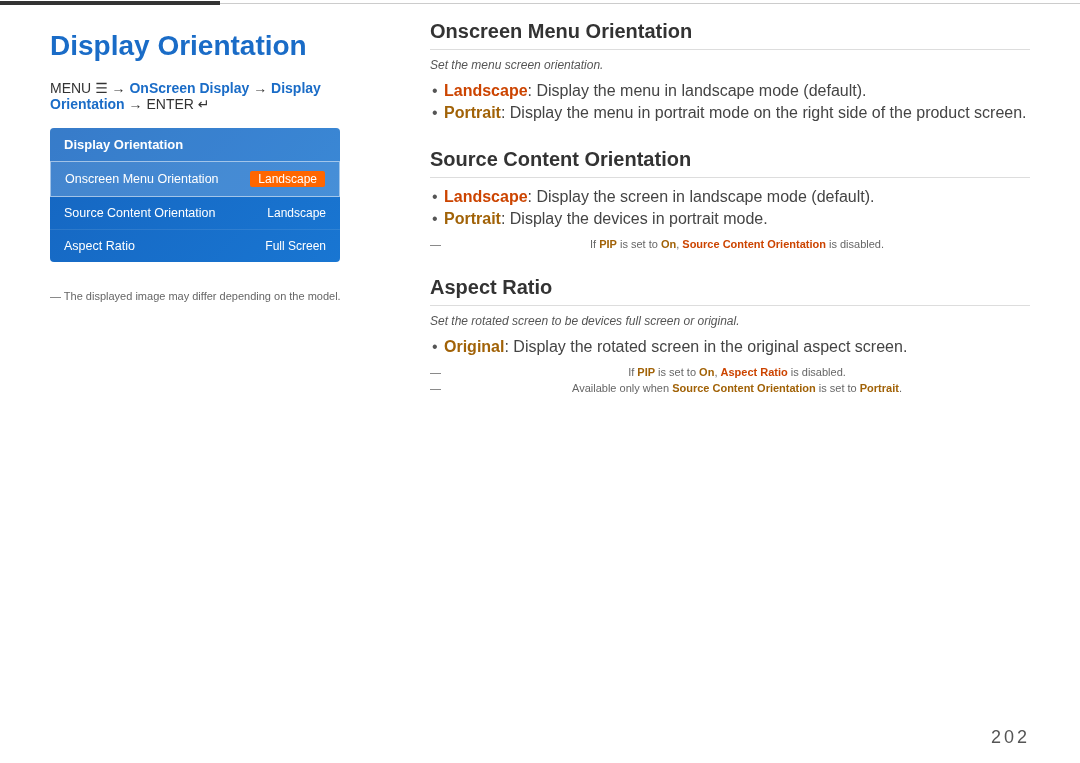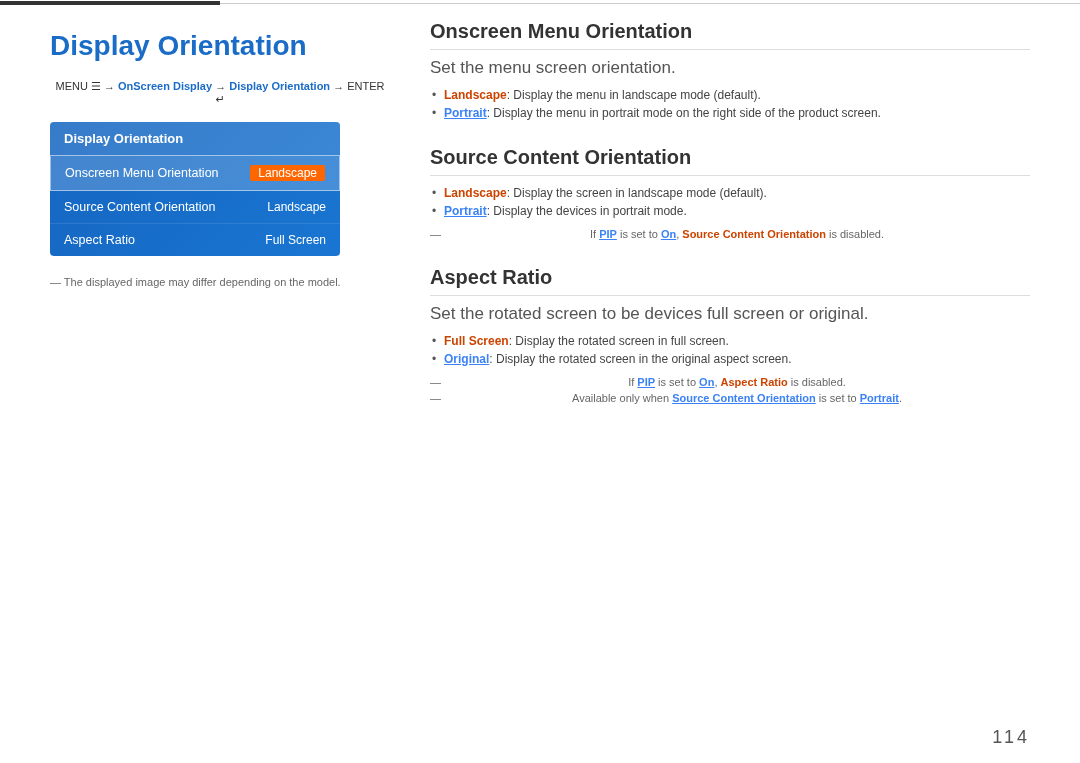--- a/index.html
+++ b/index.html
@@ -59,25 +59,24 @@
 
     .page-title {
       font-size: 28px;
       font-weight: bold;
       color: #1a6cc7;
       margin-bottom: 18px;
       margin-top: 10px;
     }
 
     .breadcrumb {
-      font-size: 11px;
+      font-size: 14px;
       color: #333;
       margin-bottom: 16px;
       font-weight: 500;
-      text-align: center;
     }
 
     .breadcrumb .highlight-blue {
       color: #1a6cc7;
       font-weight: bold;
     }
 
     .menu-box {
       background: linear-gradient(135deg, #1565c0, #1976d2);
       border-radius: 4px;
@@ -124,21 +123,21 @@
     .menu-item.active .item-value {
       background: #ff6600;
       padding: 1px 8px;
       border-radius: 2px;
       color: #fff;
     }
 
     .note-text {
       font-size: 11px;
       color: #666;
-      margin-top: 20px;
+      margin-top: 28px;
     }
 
     .note-text::before {
       content: '― ';
     }
 
     
     .section {
       margin-bottom: 24px;
     }
@@ -146,54 +145,54 @@
     .section-title {
       font-size: 20px;
       font-weight: bold;
       color: #333;
       margin-bottom: 8px;
       border-bottom: 1px solid #ddd;
       padding-bottom: 6px;
     }
 
     .section-desc {
-      font-size: 17px;
+      font-size: 12px;
       color: #555;
       margin-bottom: 8px;
+      font-style: italic;
     }
 
     .bullet-list {
       list-style: none;
       padding: 0;
       margin: 0 0 6px 0;
     }
 
     .bullet-list li {
-      font-size: 12px;
+      font-size: 16px;
       color: #444;
       padding: 2px 0 2px 14px;
       position: relative;
     }
 
     .bullet-list li::before {
       content: '•';
       position: absolute;
       left: 2px;
       color: #555;
     }
 
     .highlight-orange {
       color: #cc4400;
       font-weight: bold;
     }
 
     .highlight-bold {
       font-weight: bold;
-      color: #3b82f6;
-      text-decoration: underline;
+      color: #a16207;
     }
 
     .note-line {
       font-size: 11px;
       color: #666;
       padding: 2px 0;
       padding-left: 14px;
       position: relative;
       text-align: center;
     }
@@ -295,30 +294,27 @@
       <div class="note-line">
         If <span class="highlight-bold">PIP</span> is set to <span class="highlight-bold">On</span>, <span class="highlight-orange">Source Content Orientation</span> is disabled.
       </div>
     </div>
 
     <div class="section">
       <h2 class="section-title">Aspect Ratio</h2>
       <p class="section-desc">Set the rotated screen to be devices full screen or original.</p>
       <ul class="bullet-list">
         <li>
-          <span class="highlight-orange">Full Screen</span><span>: Display the rotated screen in full screen.</span>
-        </li>
-        <li>
           <span class="highlight-bold">Original</span><span>: Display the rotated screen in the original aspect screen.</span>
         </li>
       </ul>
       <div class="note-line">
         If <span class="highlight-bold">PIP</span> is set to <span class="highlight-bold">On</span>, <span class="highlight-orange">Aspect Ratio</span> is disabled.
       </div>
       <div class="note-line">
         Available only when <span class="highlight-bold">Source Content Orientation</span> is set to <span class="highlight-bold">Portrait</span>.
       </div>
     </div>
 
   </div>
 </div>
 
-<div class="page-number">114</div>
+<div class="page-number">202</div>
 
 </body></html>

